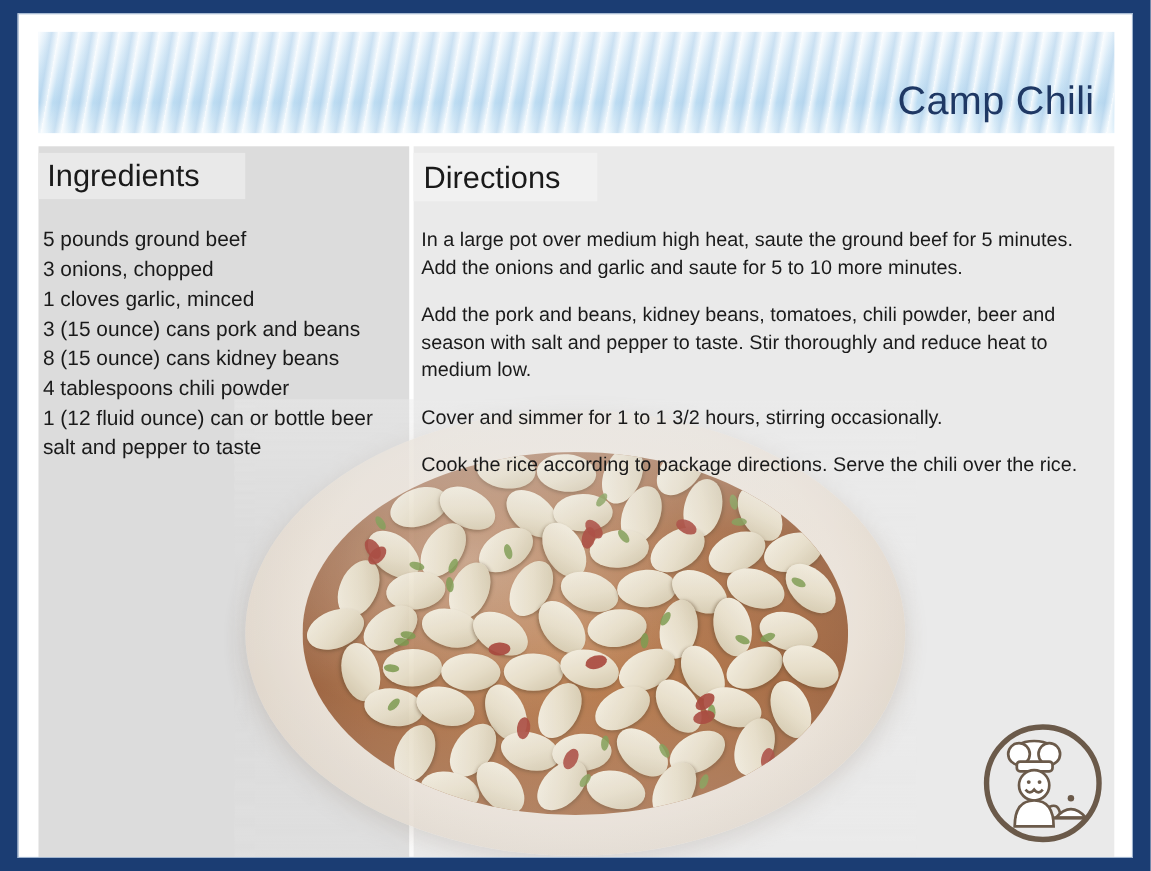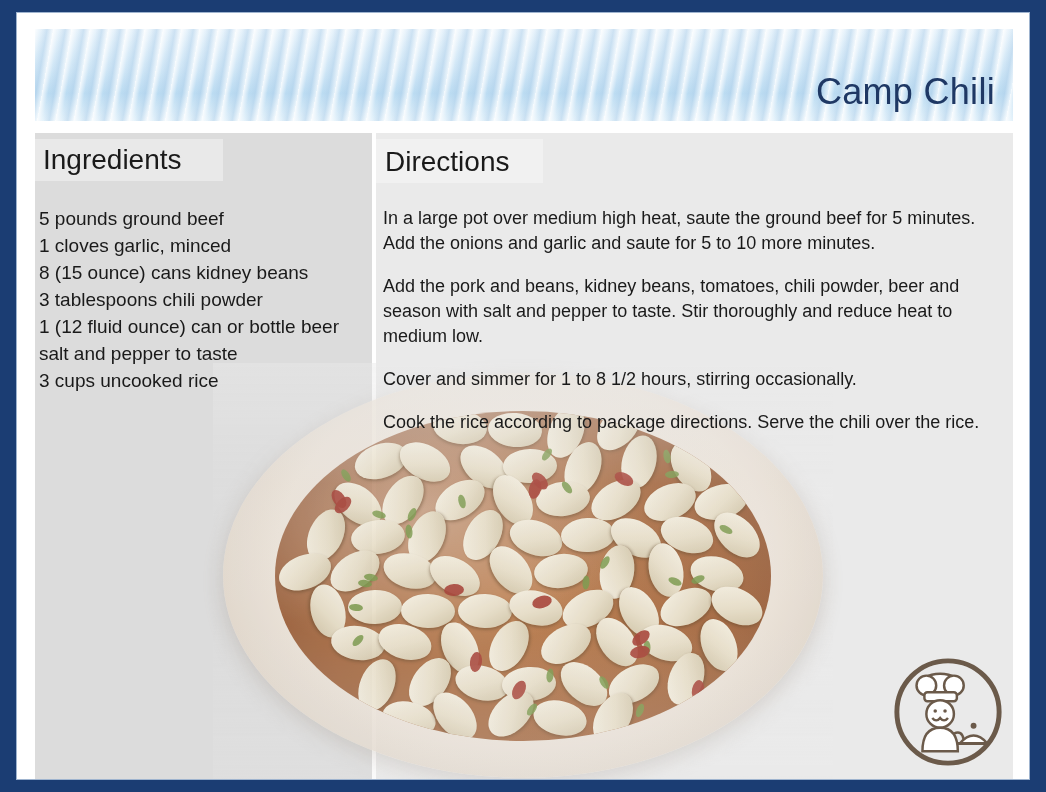--- a/index.html
+++ b/index.html
@@ -327,31 +327,32 @@
           <div class="tomato" style="left: 339.467px; top: 61.9331px; transform: rotate(27deg);"></div>
           <div class="tomato" style="left: 234.426px; top: 272.846px; transform: rotate(117deg);"></div>
           <div class="tomato" style="left: 57.8928px; top: 87.9448px; transform: rotate(135deg);"></div>
           <div class="tomato" style="left: 356.087px; top: 221.315px; transform: rotate(142deg);"></div>
         </div>
       <div class="photo-fade"></div>
     </div>
 
     <div class="ingredients" id="ingredients-list">
         <div>5 pounds ground beef</div>
+        <div>3 onions, chopped</div>
         <div>1 cloves garlic, minced</div>
+        <div>3 (15 ounce) cans pork and beans</div>
         <div>8 (15 ounce) cans kidney beans</div>
-        <div>3 tablespoons chili powder</div>
+        <div>4 tablespoons chili powder</div>
         <div>1 (12 fluid ounce) can or bottle beer</div>
         <div>salt and pepper to taste</div>
-        <div>3 cups uncooked rice</div>
       </div>
     <div class="directions" id="directions-list">
         <p>In a large pot over medium high heat, saute the ground beef for 5 minutes. Add the onions and garlic and saute for 5 to 10 more minutes.</p>
         <p>Add the pork and beans, kidney beans, tomatoes, chili powder, beer and season with salt and pepper to taste. Stir thoroughly and reduce heat to medium low.</p>
-        <p>Cover and simmer for 1 to 8 1/2 hours, stirring occasionally.</p>
+        <p>Cover and simmer for 1 to 1 3/2 hours, stirring occasionally.</p>
         <p>Cook the rice according to package directions. Serve the chili over the rice.</p>
       </div>
 
     <svg class="chef" viewBox="0 0 120 120">
       <circle cx="60" cy="60" r="52" fill="none" stroke="#6b5a4a" stroke-width="5"></circle>
       <ellipse cx="52" cy="34" rx="22" ry="13" fill="#ffffff" stroke="#6b5a4a" stroke-width="2.5"></ellipse>
       <ellipse cx="38" cy="33" rx="10" ry="10" fill="#ffffff" stroke="#6b5a4a" stroke-width="2.5"></ellipse>
       <ellipse cx="66" cy="33" rx="10" ry="10" fill="#ffffff" stroke="#6b5a4a" stroke-width="2.5"></ellipse>
       <rect x="36" y="40" width="33" height="9" rx="3" fill="#ffffff" stroke="#6b5a4a" stroke-width="2.5"></rect>
       <circle cx="52" cy="62" r="14" fill="#ffffff" stroke="#6b5a4a" stroke-width="2.5"></circle>

